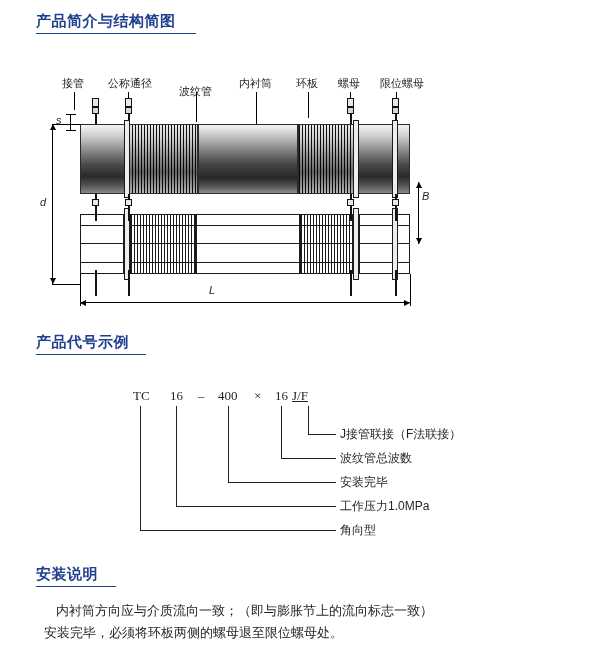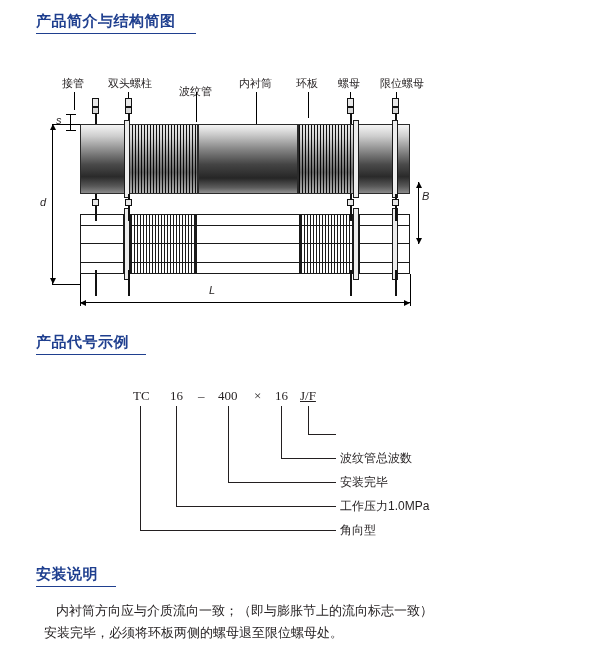--- a/index.html
+++ b/index.html
@@ -186,21 +186,21 @@
 </style>
 </head>
 <body>
 
 <div class="section-title" style="left:36px; top:12px;">产品简介与结构简图</div>
 <div class="title-underline" style="left:36px; top:33px; width:160px;"></div>
 
 <div id="drawing">
 
   <div class="lbl" style="left:22px;  top:14px;">接管</div>
-  <div class="lbl" style="left:68px;  top:14px;">双头螺柱</div>
+  <div class="lbl" style="left:68px;  top:14px;">公称通径</div>
   <div class="lbl" style="left:139px; top:14px;margin-top:8px;">波纹管</div>
   <div class="lbl" style="left:199px; top:14px;">内衬筒</div>
   <div class="lbl" style="left:256px; top:14px;">环板</div>
   <div class="lbl" style="left:298px; top:14px;">螺母</div>
   <div class="lbl" style="left:340px; top:14px;">限位螺母</div>
 
   <div class="vline" style="left:34px;  top:30px; height:18px;"></div>
   <div class="vline" style="left:88px;  top:30px; height:16px;"></div>
   <div class="vline" style="left:156px; top:30px; height:30px;"></div>
   <div class="vline" style="left:216px; top:30px; height:48px;"></div>
@@ -293,34 +293,35 @@
 <div class="section-title" style="left:36px; top:333px;">产品代号示例</div>
 <div class="title-underline" style="left:36px; top:354px; width:110px;"></div>
 
 <div id="code">
   <div class="code-part" style="left:133px; top:18px;">TC</div>
   <div class="code-part" style="left:170px; top:18px;">16</div>
   <div class="code-part" style="left:198px; top:18px;">–</div>
   <div class="code-part" style="left:218px; top:18px;">400</div>
   <div class="code-part" style="left:254px; top:18px;">×</div>
   <div class="code-part" style="left:275px; top:18px;">16</div>
-  <div class="code-part" style="left:300px; top:18px;text-decoration:underline;">J/F</div>
+  <div class="code-part" style="left:292px; top:18px;text-decoration:underline;">J/F</div>
 
   <div class="leg-line-v" style="left:308px; top:36px; height:28px;"></div>
   <div class="leg-line-v" style="left:281px; top:36px; height:52px;"></div>
   <div class="leg-line-v" style="left:228px; top:36px; height:76px;"></div>
   <div class="leg-line-v" style="left:176px; top:36px; height:100px;"></div>
   <div class="leg-line-v" style="left:140px; top:36px; height:124px;"></div>
 
   <div class="leg-line-h" style="left:308px; top:64px;  width:28px;"></div>
   <div class="leg-line-h" style="left:281px; top:88px;  width:55px;"></div>
   <div class="leg-line-h" style="left:228px; top:112px; width:108px;"></div>
   <div class="leg-line-h" style="left:176px; top:136px; width:160px;"></div>
   <div class="leg-line-h" style="left:140px; top:160px; width:196px;"></div>
 
+  <div class="leg-text" style="left:340px; top:56px;">J接管联接（F法联接）</div>
   <div class="leg-text" style="left:340px; top:80px;">波纹管总波数</div>
   <div class="leg-text" style="left:340px; top:104px;">安装完毕</div>
   <div class="leg-text" style="left:340px; top:128px;">工作压力1.0MPa</div>
   <div class="leg-text" style="left:340px; top:152px;">角向型</div>
 </div>
 
 <div class="section-title" style="left:36px; top:565px;">安装说明</div>
 <div class="title-underline" style="left:36px; top:586px; width:80px;"></div>
 
 <div class="note" style="left:56px; top:600px;">内衬筒方向应与介质流向一致；（即与膨胀节上的流向标志一致）</div>

